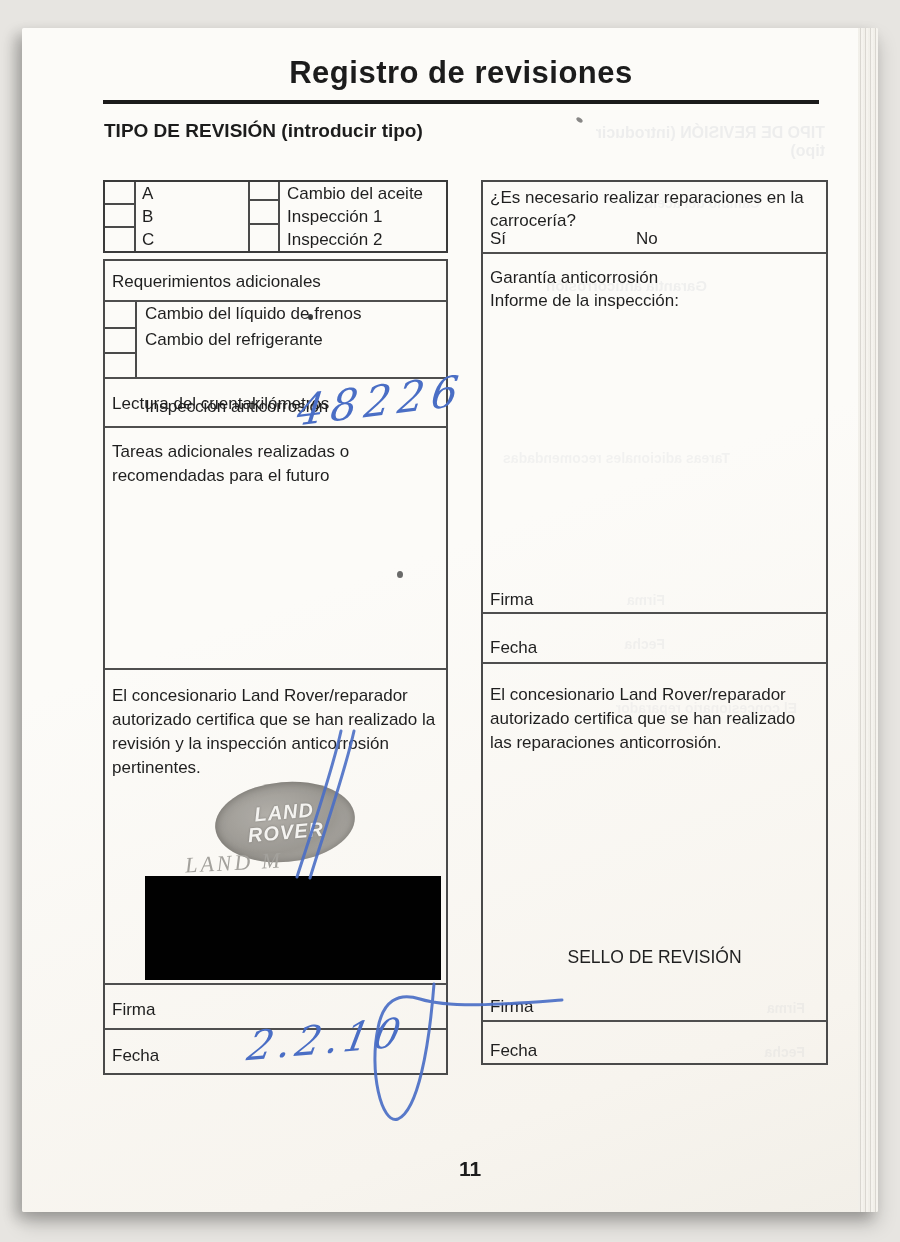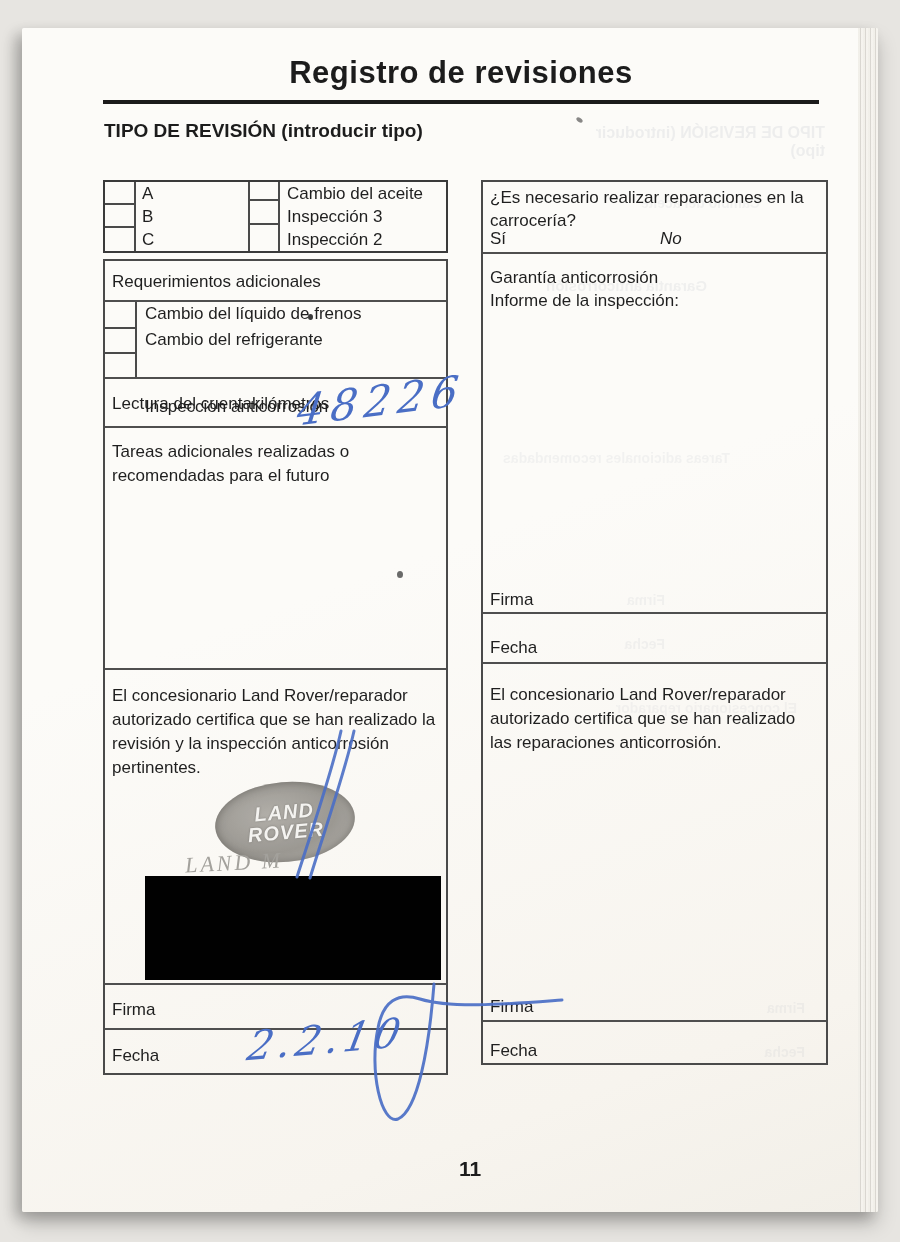--- a/index.html
+++ b/index.html
@@ -58,21 +58,21 @@
     <div class="abs vline" style="left:143px; top:0; height:69px;"></div>
     <div class="abs vline" style="left:173px; top:0; height:69px;"></div>
     <div class="abs hline" style="left:0; top:21px; width:29px;"></div>
     <div class="abs hline" style="left:0; top:44px; width:29px;"></div>
     <div class="abs hline" style="left:143px; top:17px; width:32px;"></div>
     <div class="abs hline" style="left:143px; top:41px; width:32px;"></div>
     <div class="abs txt lbl" style="left:37px; top:2px;">A</div>
     <div class="abs txt lbl" style="left:37px; top:25px;">B</div>
     <div class="abs txt lbl" style="left:37px; top:48px;">C</div>
     <div class="abs txt lbl" style="left:182px; top:2px;">Cambio del aceite</div>
-    <div class="abs txt lbl" style="left:182px; top:25px;">Inspección 3</div>
+    <div class="abs txt lbl" style="left:182px; top:25px;">Inspección 1</div>
     <div class="abs txt lbl" style="left:182px; top:48px;">Inspección 2</div>
   </div>
 
   <div class="abs box" style="left:103px; top:259px; width:345px; height:816px;"></div>
 
   <div class="abs divider" style="left:105px; top:300px; width:341px;"></div>
   <div class="abs divider" style="left:105px; top:377px; width:341px;"></div>
   <div class="abs divider" style="left:105px; top:426px; width:341px;"></div>
   <div class="abs divider" style="left:105px; top:668px; width:341px;"></div>
   <div class="abs divider" style="left:105px; top:983px; width:341px;"></div>
@@ -113,30 +113,31 @@
   </svg>
 
   <div class="abs box" style="left:481px; top:180px; width:347px; height:885px;"></div>
   <div class="abs divider" style="left:483px; top:252px; width:343px;"></div>
   <div class="abs divider" style="left:483px; top:612px; width:343px;"></div>
   <div class="abs divider" style="left:483px; top:662px; width:343px;"></div>
   <div class="abs divider" style="left:483px; top:1020px; width:343px;"></div>
 
   <div class="abs txt lbl" style="left:490px; top:187px; width:330px; line-height:1.35;">¿Es necesario realizar reparaciones en la carrocería?</div>
   <div class="abs txt lbl" style="left:490px; top:229px;">Sí</div>
-  <div class="abs txt lbl" style="left:660px; top:229px;font-style:italic;">No</div>
+  <div class="abs txt lbl" style="left:636px; top:229px;">No</div>
 
   <div class="abs txt lbl" style="left:490px; top:268px;">Garantía anticorrosión</div>
   <div class="abs txt lbl" style="left:490px; top:291px;">Informe de la inspección:</div>
 
   <div class="abs txt lbl" style="left:490px; top:590px;">Firma</div>
   <div class="abs txt lbl" style="left:490px; top:638px;">Fecha</div>
 
   <div class="abs txt lbl" style="left:490px; top:683px; width:330px; line-height:1.42;">El concesionario Land Rover/reparador autorizado certifica que se han realizado las reparaciones anticorrosión.</div>
 
+  <div class="abs txt lbl" style="left:481px; top:947px; width:347px; text-align:center; font-size:17.5px;">SELLO DE REVISIÓN</div>
 
   <div class="abs txt lbl" style="left:490px; top:997px;">Firma</div>
   <div class="abs txt lbl" style="left:490px; top:1041px;">Fecha</div>
 
   <div class="abs txt b" style="left:430px; top:1157px; width:80px; text-align:center; font-size:21px;">11</div>
 
   <div class="speck" style="left:397px; top:571px; width:6px; height:7px; opacity:.75;"></div>
   <div class="speck" style="left:576px; top:118px; width:7px; height:4px; transform:rotate(35deg); opacity:.6;"></div>
 </div>
 

